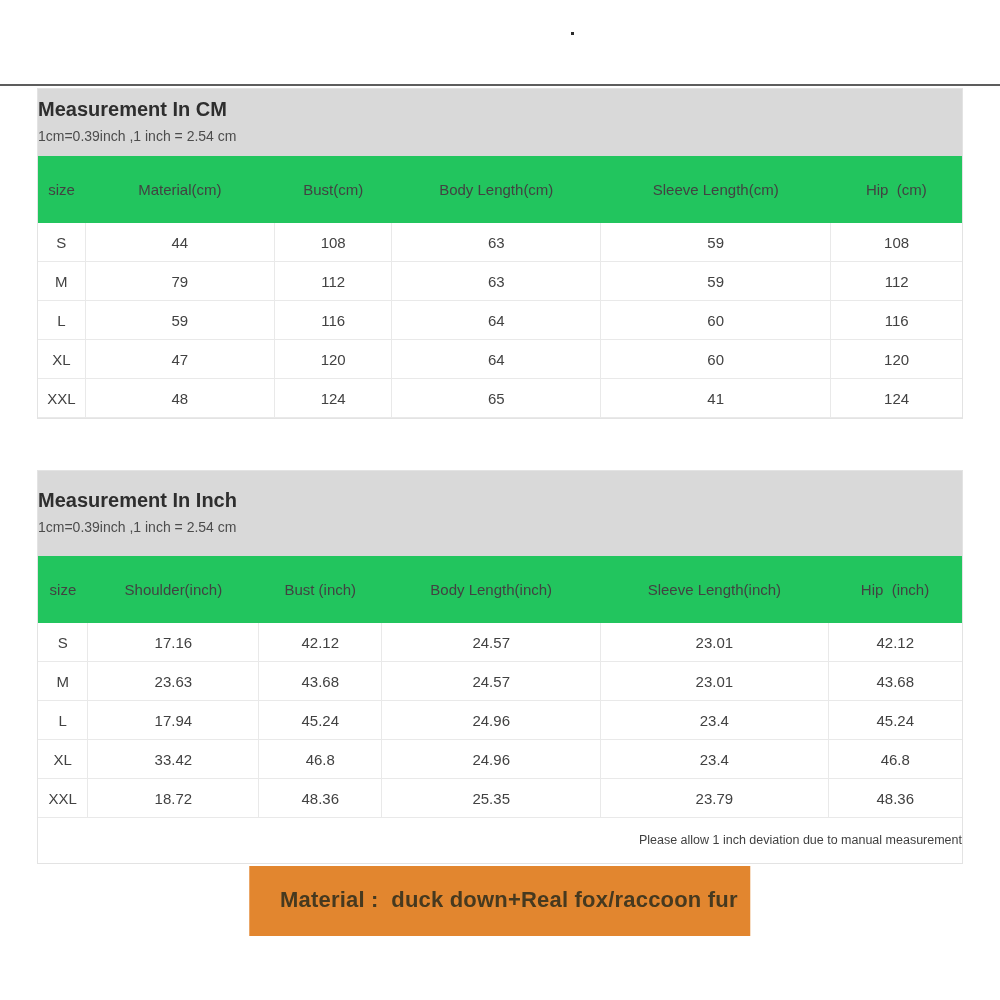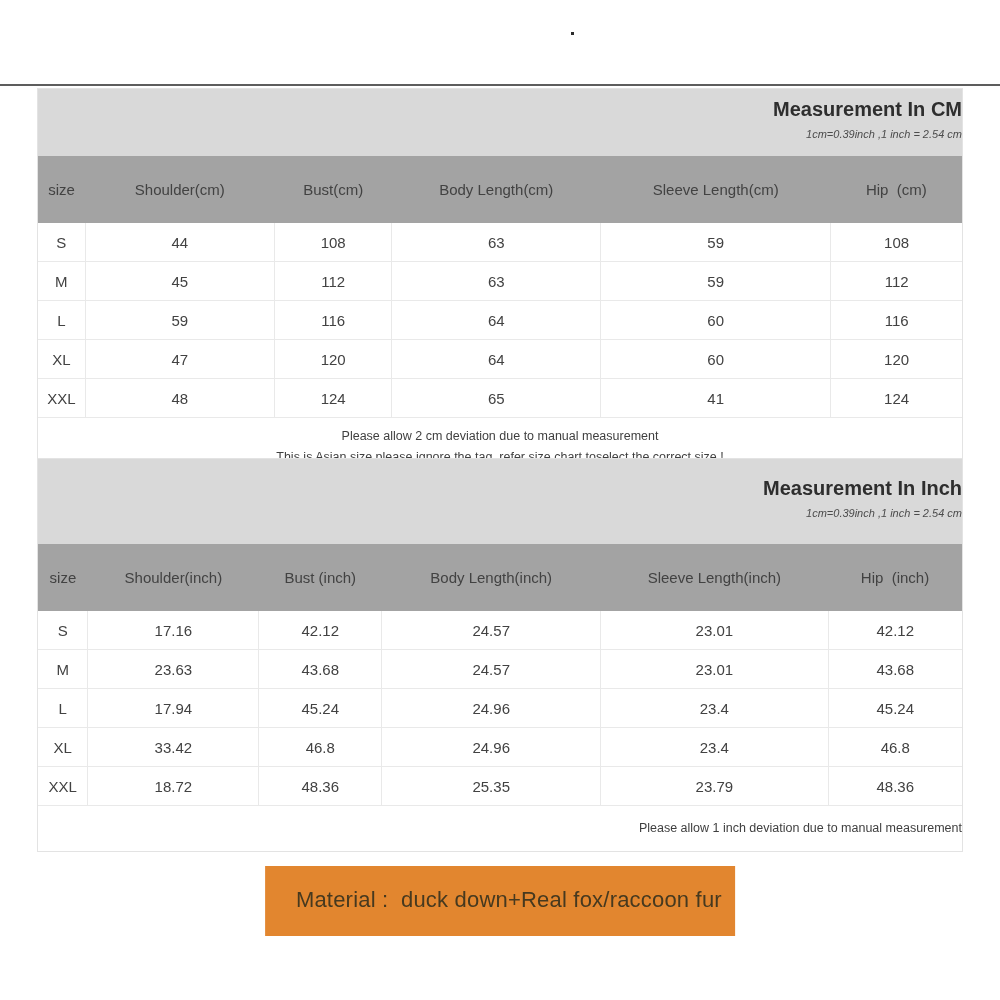--- a/index.html
+++ b/index.html
@@ -20,40 +20,40 @@
     position:absolute; left:571px; top:32px;
     width:3px; height:3px; background:#2b2b2b;
   }
   .section {
     position:absolute; left:37px; width:926px;
     border:1px solid #e3e3e3;
     background:#ffffff;
     box-sizing:border-box;
   }
   .section.cm   { top:88px; }
-  .section.inch { top:458px; }
+  .section.inch { top:470px; }
 
   .table-head {
     background:#d9d9d9;
-    text-align:right;
+    text-align:left;
     box-sizing:border-box;
   }
   .cm  .table-head { height:67px; padding-top:8px; }
   .inch .table-head { height:85px; padding-top:17px; }
   .table-head h2 {
     margin:0; font-size:20px; line-height:24px;
     font-weight:bold; color:#2e2e2e;
   }
   .table-head .sub {
-    margin:7px 0 0; font-size:11px; color:#4c4c4c;font-style:italic;
+    margin:7px 0 0; font-size:14px; color:#4c4c4c;
   }
 
   table { width:100%; border-collapse:collapse; table-layout:fixed; }
   thead th {
-    background:#a3a3a3;
+    background:#22c55e;
     height:65px;
     font-weight:normal;
     font-size:15px;
     color:#424242;
     white-space:pre;
     text-align:center;
   }
   tbody td {
     height:36px;
     text-align:center;
@@ -84,21 +84,21 @@
   .notes div { line-height:21px; white-space:pre; }
 
   .material {
     position:absolute; top:866px; left:50%;
     transform:translateX(-50%);
     background:#e2862f;
     padding:3px 13px 5px;
     white-space:pre;
   }
   .material span {
-    font-size:22px; font-weight:normal; color:#46391f;
+    font-size:22px; font-weight:bold; color:#46391f;
     letter-spacing:0.2px;
   }
 </style>
 </head>
 <body>
 
 <div>
 
   <span class="speck"></span>
   <div class="top-line"></div>
@@ -113,39 +113,39 @@
           <col>
           <col>
           <col>
           <col>
           <col>
           <col>
         </colgroup>
       <thead>
           <tr>
             <th>size</th>
-            <th>Shoulder(cm)</th>
+            <th>Material(cm)</th>
             <th>Bust(cm)</th>
             <th>Body Length(cm)</th>
             <th>Sleeve Length(cm)</th>
             <th>Hip  (cm)</th>
           </tr>
         </thead>
       <tbody>
           <tr>
             <td>S</td>
             <td>44</td>
             <td>108</td>
             <td>63</td>
             <td>59</td>
             <td>108</td>
           </tr>
           <tr>
             <td>M</td>
-            <td>45</td>
+            <td>79</td>
             <td>112</td>
             <td>63</td>
             <td>59</td>
             <td>112</td>
           </tr>
           <tr>
             <td>L</td>
             <td>59</td>
             <td>116</td>
             <td>64</td>
@@ -163,24 +163,20 @@
           <tr>
             <td>XXL</td>
             <td>48</td>
             <td>124</td>
             <td>65</td>
             <td>41</td>
             <td>124</td>
           </tr>
         </tbody>
     </table>
-    <div class="notes">
-        <div>Please allow 2 cm deviation due to manual measurement</div>
-        <div>This is Asian size,please ignore the tag ,refer size chart toselect the correct size !</div>
-      </div>
   </section>
 
   <section class="section inch">
     <div class="table-head">
       <h2>Measurement In Inch</h2>
       <p class="sub">1cm=0.39inch ,1 inch = 2.54 cm</p>
     </div>
     <table class="in-cols">
       <colgroup>
           <col>

